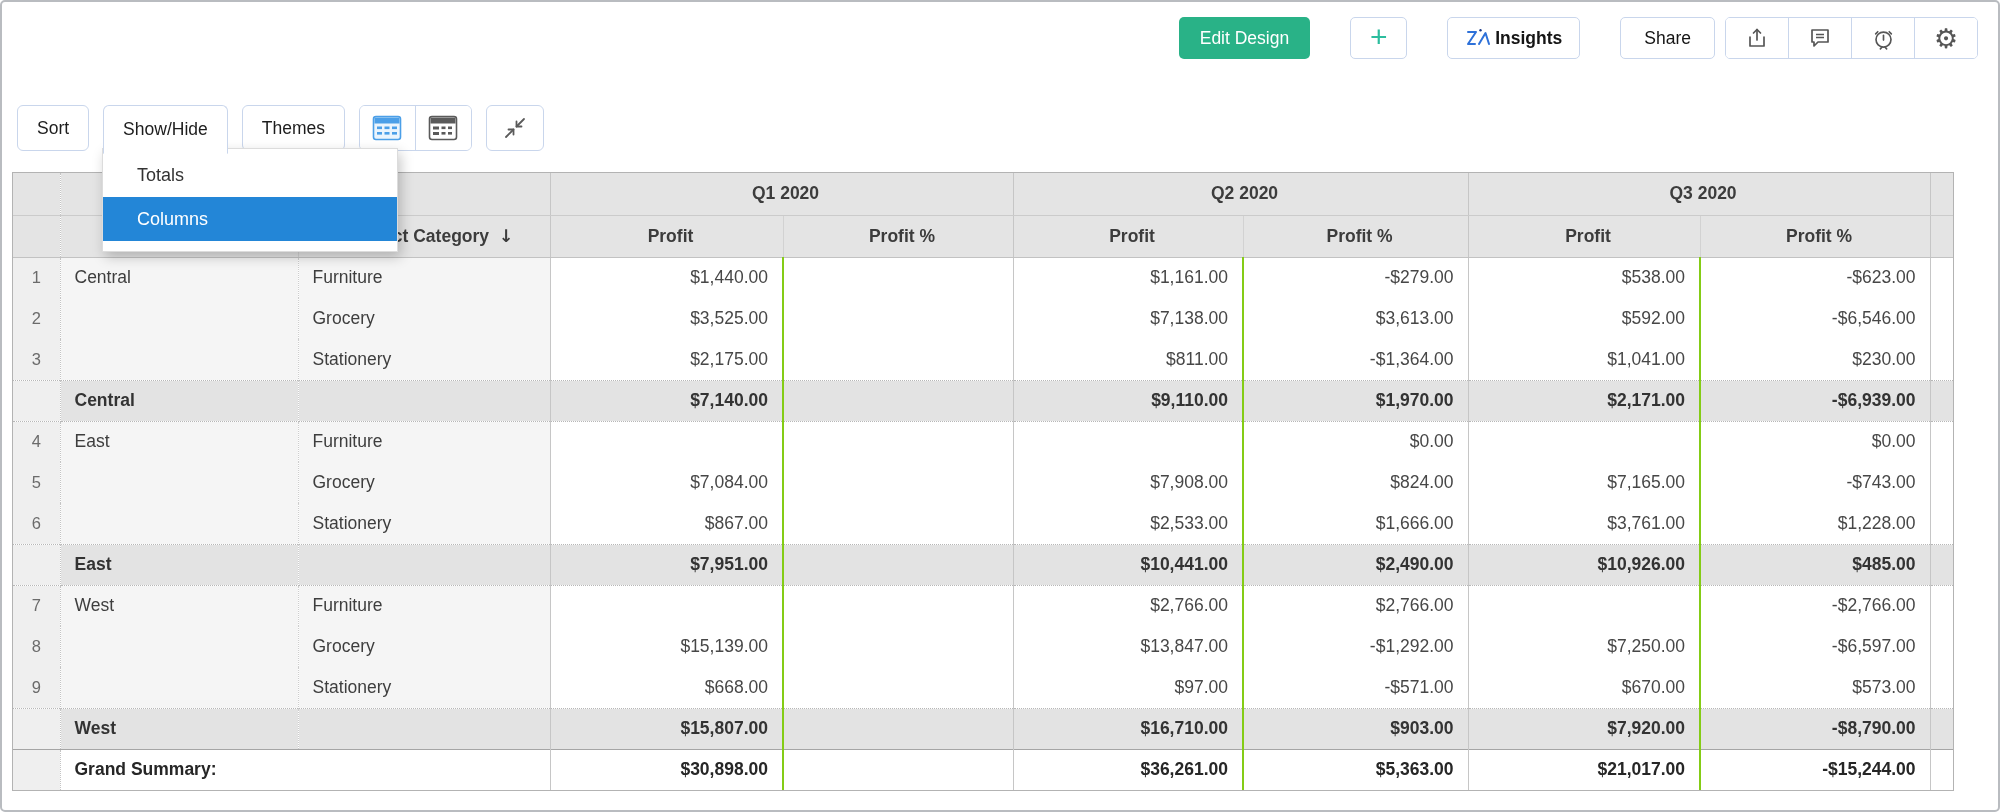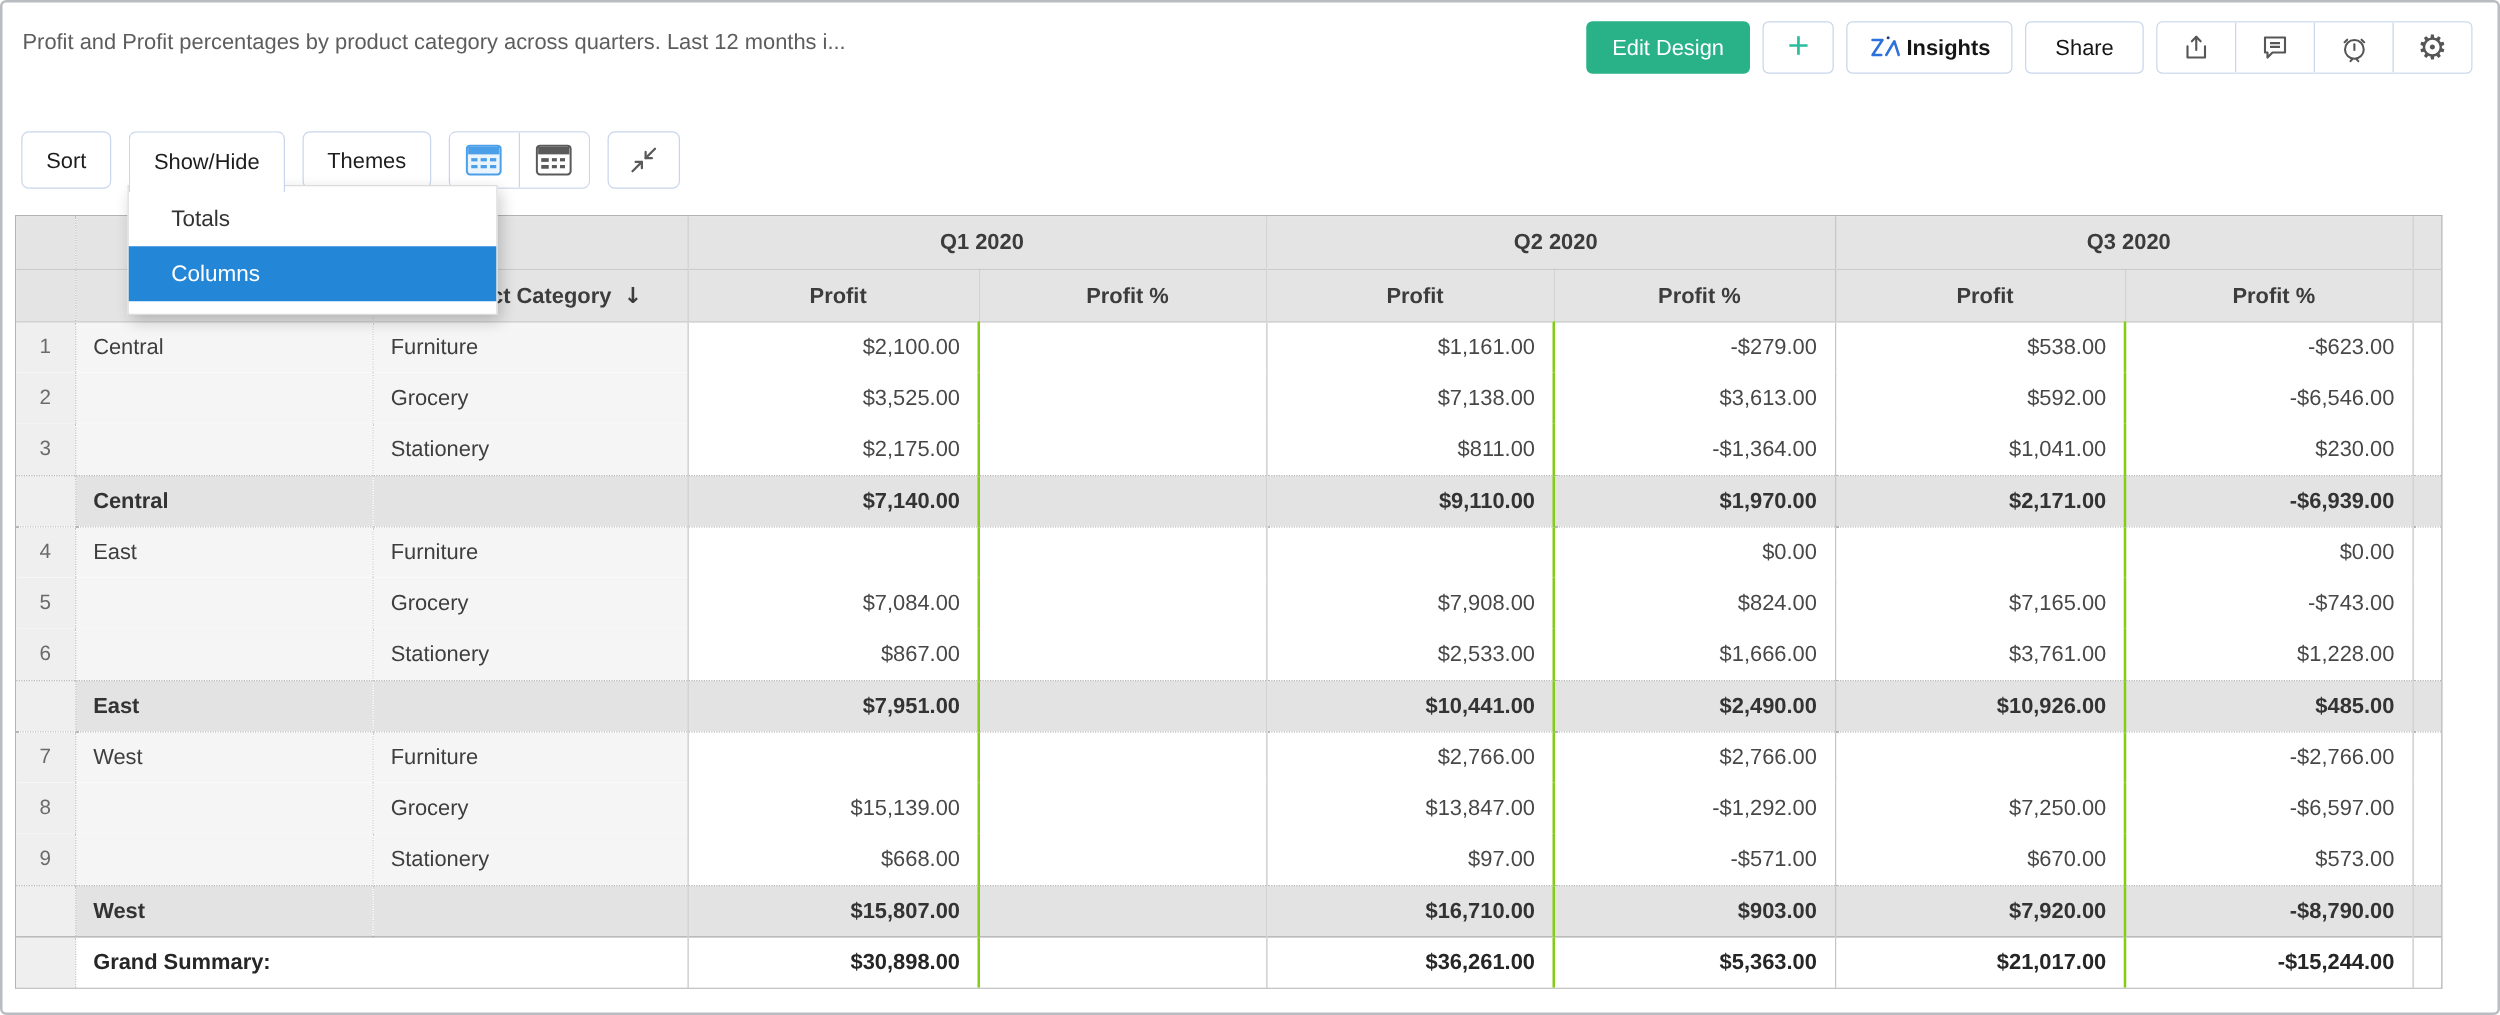--- a/index.html
+++ b/index.html
@@ -13,21 +13,21 @@
   .title-row{display:flex; align-items:center; gap:26px;}
   .title{font-size:28px; font-weight:bold; color:#1e1e1e; letter-spacing:-0.3px;}
   .title-icons{display:flex; align-items:center; gap:22px; margin-left:18px;}
   .t-icon{font-family:"DejaVu Sans",sans-serif; font-size:24px; color:#555; line-height:1; cursor:pointer;}
   .kebab{display:inline-flex; flex-direction:column; gap:4px; padding:2px;}
   .kebab i{width:4px;height:4px;border-radius:50%;background:#555;}
   .subtitle{font-size:17.5px; color:#5d5d5d; margin-top:7px;}
   
   .actions{position:absolute; top:15px; right:20px; display:flex; align-items:stretch; gap:10px; height:42px;}
   .btn{display:flex; align-items:center; justify-content:center; box-sizing:border-box;
-       background:#fff; border:1px solid #c9d6ec; border-radius:5px; font-size:17.5px; color:#151515; cursor:pointer;}
+       background:#fff; border:1px solid #c9d6ec; border-radius:5px; font-size:17.5px; color:#151515; cursor:pointer;margin-left:30px;}
   .btn-green{background:#29b287; border:none; color:#fff; padding:0 21px; font-size:17.5px;}
   .btn-plus{width:57px; color:#2cbd9e; font-size:30px; font-weight:400; padding-bottom:3px;}
   .btn-insights{padding:0 17px; gap:0;font-weight:bold;}
   .btn-share{padding:0 23px;}
   .icon-group{display:flex; border:1px solid #c9d6ec; border-radius:5px; overflow:hidden;}
   .icon-group .ibtn{width:62px; display:flex; align-items:center; justify-content:center; cursor:pointer; background:#fff;}
   .icon-group .ibtn + .ibtn{border-left:1px solid #c9d6ec;}
   .btn-gear{width:62px; font-family:"DejaVu Sans",sans-serif; font-size:27px; color:#565656;}
   
   .toolbar{position:absolute; top:103px; left:15px; display:flex; align-items:flex-start; gap:14px; height:46px;}
@@ -66,21 +66,20 @@
   tr.grand td.td-label{text-align:left; border-right:none;}
   .sort-arrow{font-family:"DejaVu Sans",sans-serif; font-weight:bold; margin-left:10px;}
   svg{display:block;}
 </style>
 </head>
 <body>
 
 <div class="app">
 
   <div class="hdr">
-    <div class="subtitle">Profit and Profit percentages by product category across quarters. Last 12 months i...</div>
   </div>
 
   <div class="actions">
     <div class="btn btn-green">Edit Design</div>
     <div class="btn btn-plus">+</div>
     <div class="btn btn-insights">
       <span>
         <svg width="30" height="24" viewBox="0 0 30 24" fill="none" stroke="#2e71d9" stroke-width="2" stroke-linecap="round" stroke-linejoin="round">
           <path d="M3 6 h8 l-8 12 h7"></path>
           <path d="M14 18 l6.5-11 3.5 11"></path>
@@ -199,21 +198,21 @@
             <th class="bq">Profit</th>
             <th class="bl">Profit %</th>
             <th class="stub bq"></th>
           </tr>
         </thead>
         <tbody>
           <tr>
             <td class="td-num">1</td>
             <td class="td-region">Central</td>
             <td class="td-cat">Furniture</td>
-            <td class="v bq">$2,100.00</td>
+            <td class="v bq">$1,440.00</td>
             <td class="v bl"></td>
             <td class="v bq">$1,161.00</td>
             <td class="v bl">-$279.00</td>
             <td class="v bq">$538.00</td>
             <td class="v bl">-$623.00</td>
             <td class="stub"></td>
           </tr>
           <tr>
             <td class="td-num">2</td>
             <td class="td-region"></td>

